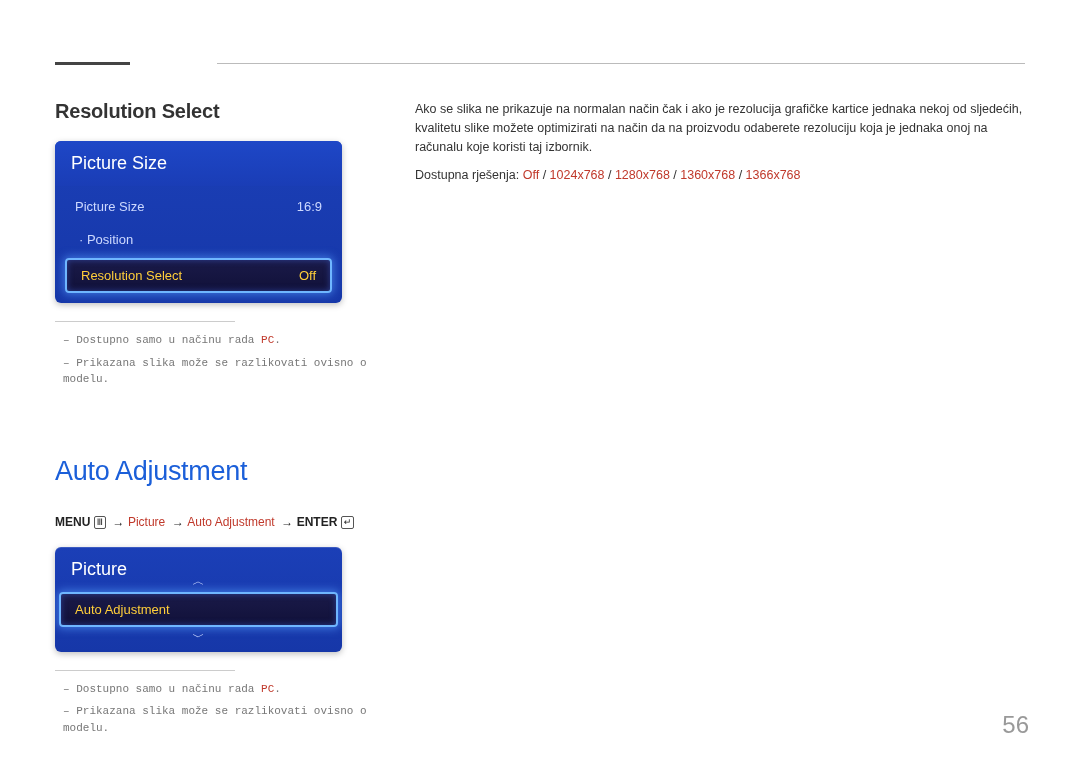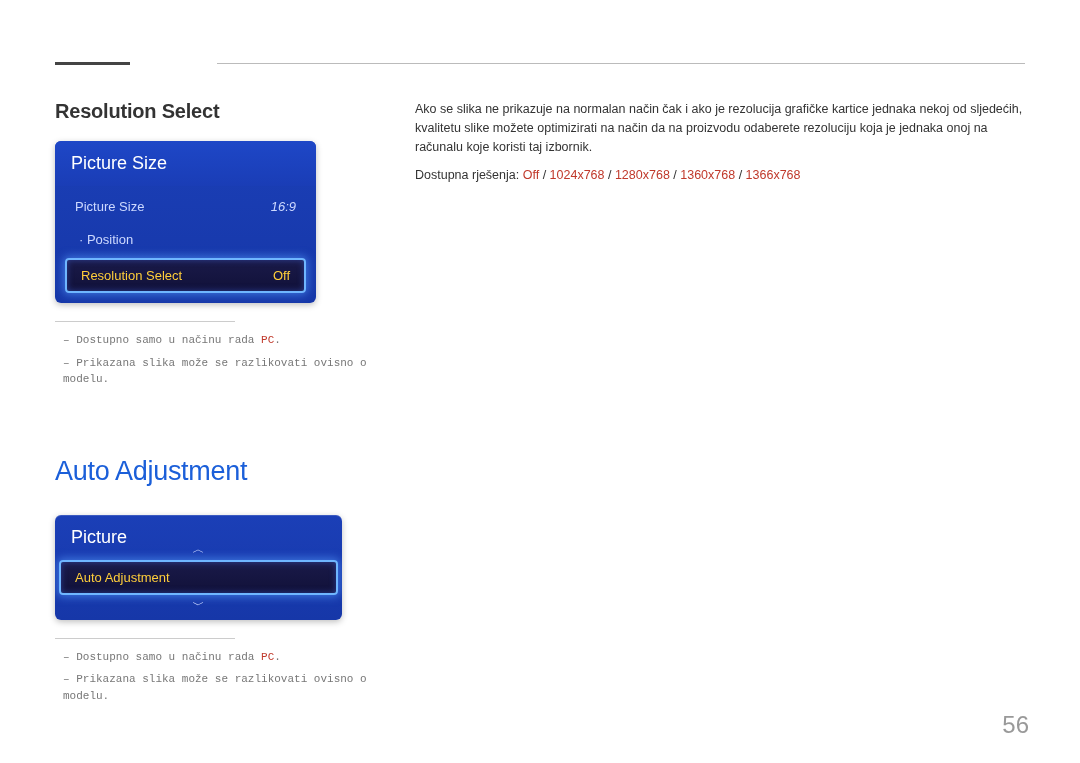--- a/index.html
+++ b/index.html
@@ -17,40 +17,40 @@
   .long-bar { flex: 1; height: 1px; background: #bbb; margin-left: 87px; margin-right: 55px; margin-bottom: 1px; }
 
   .content { display: flex; margin-top: 40px; }
   .left-col { width: 360px; padding-right: 40px; }
   .right-col { flex: 1; }
 
   .sect-title-sm { font-size: 20px; font-weight: 700; color: #333; margin-bottom: 18px; letter-spacing: -0.2px; }
   .sect-title-lg { font-size: 27px; font-weight: 400; color: #1b5fd9; margin-bottom: 28px; letter-spacing: -0.3px; }
 
   .panel {
-    width: 261px;
+    width: 287px;
     border-radius: 6px;
     overflow: hidden;
     background: linear-gradient(#1b3fb7, #1637a8);
     box-shadow: 0 2px 6px rgba(0,0,0,.25), inset 0 1px 0 rgba(255,255,255,.15);
     margin-bottom: 18px;
   }
   .panel-header {
     padding: 12px 16px 12px 16px;
     font-size: 18px; color: #fff;
     background: linear-gradient(#1e47c7, #1a3db6);
   }
   .panel-body { padding: 4px 6px 6px 6px; }
   .row {
     display: flex; justify-content: space-between;
     padding: 9px 14px; font-size: 13px; color: #c9d6ff;
   }
   .row.sub { padding-left: 18px; }
   .row .lbl { color: #cdd9ff; }
-  .row .val { color: #cdd9ff; font-style: italic; }
+  .row .val { color: #cdd9ff; }
 
   .selected-row {
     margin: 2px 4px 4px 4px;
     background: linear-gradient(#1a1a48, #11113a);
     border-radius: 4px;
     border: 2px solid #6fb6ff;
     box-shadow: 0 0 8px 2px rgba(90,160,255,.55), inset 0 0 6px rgba(60,90,200,.6);
     display: flex; justify-content: space-between;
     padding: 8px 14px; font-size: 13px;
   }
@@ -118,20 +118,26 @@
     </div>
 
     <hr class="hr-light">
     <p class="note">
       <span>– Dostupno samo u načinu rada </span><span class="red">PC</span><span>.</span>
     </p>
     <p class="note">– Prikazana slika može se razlikovati ovisno o modelu.</p>
 
     <div class="sect-title-lg" style="margin-top:68px;">Auto Adjustment</div>
 
+    <div class="breadcrumb">
+      <b>MENU </b><span class="glyph">Ⅲ</span>
+      &nbsp;→&nbsp;<span class="red">Picture</span>
+      &nbsp;→&nbsp;<span class="red">Auto Adjustment</span>
+      &nbsp;→&nbsp;<b>ENTER </b><span class="glyph glyph-enter"></span>
+    </div>
 
     <div class="panel2">
       <div class="panel2-header">
         <span>Picture</span>
         <span class="chev" style="bottom:2px;">︿</span>
       </div>
       <div class="selected-row" style="margin:0 4px;">
         <span class="lbl">Auto Adjustment</span>
         <span class="val"></span>
       </div>

